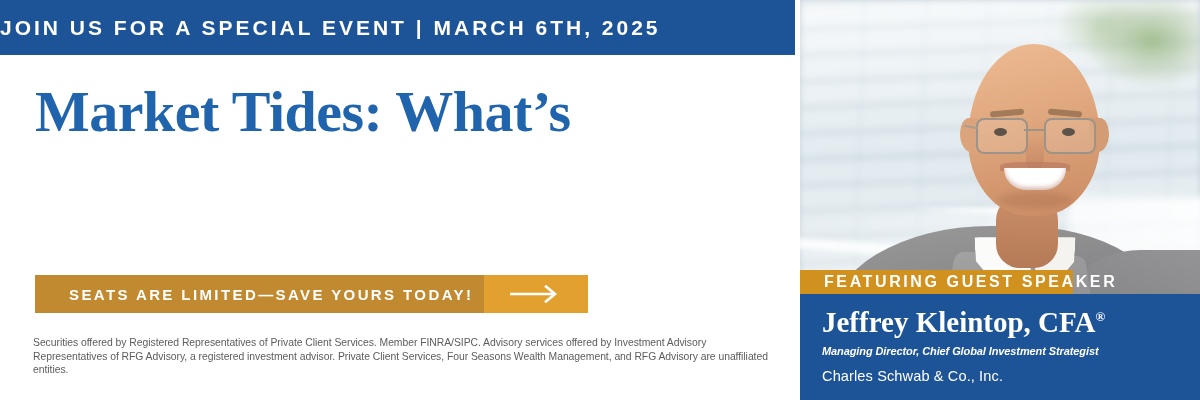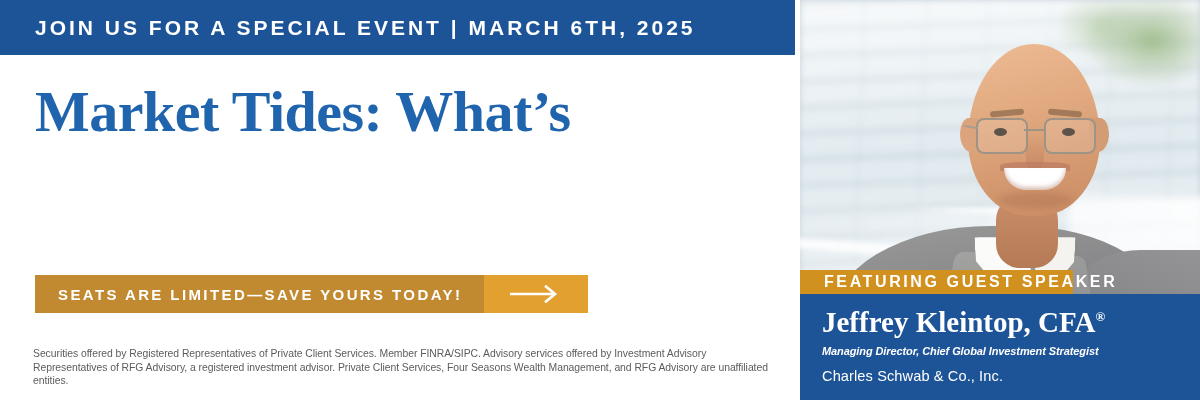--- a/index.html
+++ b/index.html
@@ -22,21 +22,20 @@
     width:795px;height:55px;
     background:#1d5397;
     display:flex;align-items:center;
   }
   .eyebrow-text{
     color:#ffffff;
     font-family:"Liberation Sans", sans-serif;
     font-size:21px;
     font-weight:bold;
     letter-spacing:3.0px;
-    padding-left:35px;
     white-space:nowrap;
   }
 
   
   .left-col{
     position:absolute;left:0;top:55px;
     width:795px;height:345px;
     background:#ffffff;
   }
 
@@ -71,34 +70,34 @@
   }
   .cta-label{
     flex:0 0 449px;
     background:#c18a31;
     color:#ffffff;
     font-family:"Liberation Sans", sans-serif;
     font-size:15px;
     font-weight:bold;
     letter-spacing:2.4px;
     display:flex;align-items:center;
-    padding-left:23px;
+    padding-left:34px;
     box-sizing:border-box;
     white-space:nowrap;
   }
   .cta-arrow{
     flex:1 1 auto;
     background:#e2a12e;
     display:flex;align-items:center;justify-content:center;
   }
   .cta-arrow svg{display:block;}
 
   
   .disclaimer{
-    position:absolute;left:33px;top:292px;
+    position:absolute;left:33px;top:281px;
     width:738px;
     color:#5c5c5c;
     font-family:"Liberation Sans", sans-serif;
     font-size:10.4px;
     line-height:13.6px;
     letter-spacing:-0.05px;
   }
 
   
   .photo-panel{

